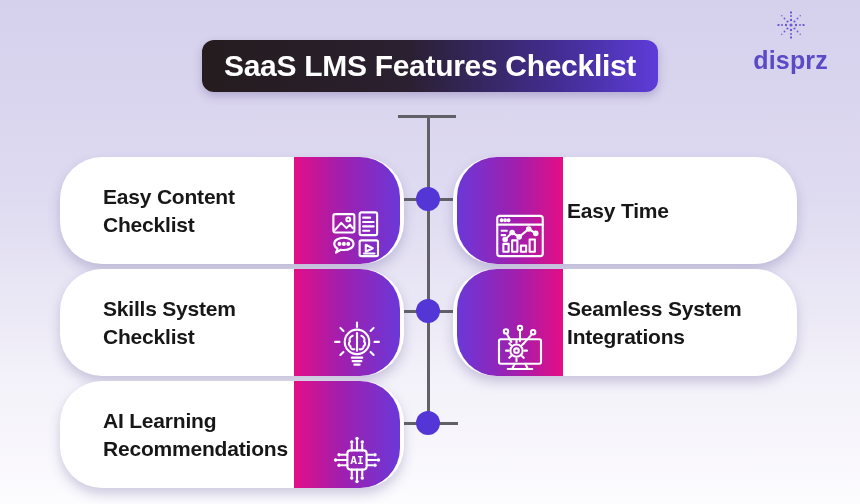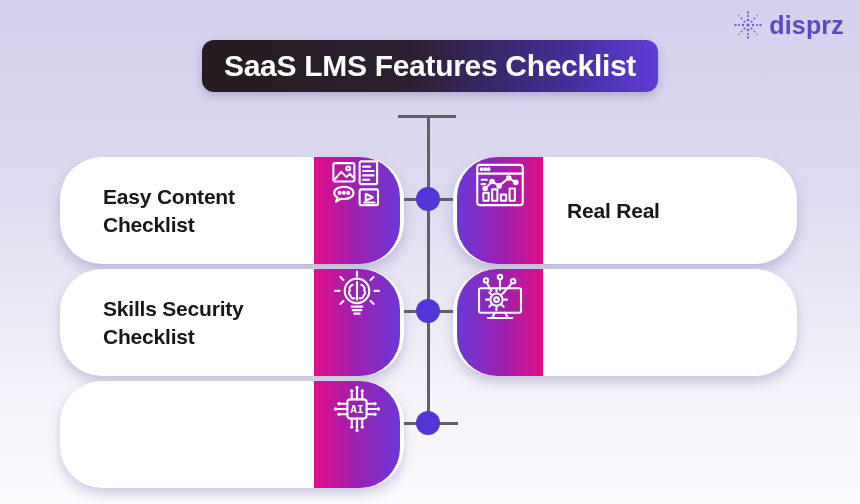--- a/index.html
+++ b/index.html
@@ -2,21 +2,21 @@
 <html><head>
 <meta charset="utf-8">
 <style>
   html,body{margin:0;padding:0;}
   body{font-family:"Liberation Sans",sans-serif;}
   .canvas{
     position:relative;width:860px;height:504px;overflow:hidden;
     background:linear-gradient(180deg,#d5d0ec 0%,#dfdbf1 40%,#f3f1f9 75%,#fcfbfe 100%);
   }
   
-  .logo{position:absolute;top:10px;right:16px;display:flex;align-items:center;gap:6px;}
+  .logo{position:absolute;top:10px;right:32px;display:flex;align-items:center;gap:6px;flex-direction:column;}
   .logo-icon svg{display:block;}
   .logo-name{font-size:25px;font-weight:700;color:#5b49c6;letter-spacing:.2px;}
   
   .title-banner{
     position:absolute;left:202px;top:40px;width:456px;height:52px;
     border-radius:12px;display:flex;align-items:center;justify-content:center;
     background:linear-gradient(90deg,#241c1e 0%,#2a2030 45%,#432d92 78%,#5d3cd8 100%);
     box-shadow:0 4px 10px rgba(60,40,120,.25);
   }
   .title-banner span{color:#ffffff;font-size:30px;font-weight:700;letter-spacing:-.3px;}
@@ -29,21 +29,21 @@
        background:#5435d6;z-index:3;}
   
   .card{
     position:absolute;width:344px;height:107px;background:#ffffff;border-radius:42px;
     box-shadow:0 6px 12px rgba(104,92,156,.30);z-index:2;display:flex;align-items:center;
   }
   .card.left{left:60px;}
   .card.right{left:453px;}
   .r1{top:157px;} .r2{top:269px;} .r3{top:381px;}
   .tile{
-    position:absolute;top:0;bottom:0;width:86px;display:flex;align-items:flex-start;justify-content:center;
+    position:absolute;top:0;bottom:0;width:86px;display:flex;align-items:flex-end;justify-content:center;padding-left:20px;
   }
   .card.left .tile{right:4px;border-radius:0 40px 40px 0;
     background:linear-gradient(90deg,#e30e86 0%,#a01fae 45%,#6a38d8 100%);}
   .card.right .tile{left:4px;border-radius:40px 0 0 40px;
     background:linear-gradient(90deg,#6a38d8 0%,#a01fae 55%,#e30e86 100%);}
   .tile svg{width:56px;height:56px;display:block;}
   .card-title{display:flex;flex-direction:column;font-size:21px;font-weight:700;
     color:#171717;line-height:1.3;letter-spacing:-.2px;}
   .card.left .card-title{margin-left:43px;}
   .card.right .card-title{margin-left:114px;}
@@ -141,27 +141,27 @@
      <path d="M15 36l8-8 8 5 11-9 8 5"></path>
      <circle cx="15" cy="36" r="2"></circle>
             <circle cx="23" cy="28" r="2"></circle>
             <circle cx="31" cy="33" r="2"></circle>
             <circle cx="42" cy="24" r="2"></circle>
             <circle cx="50" cy="29" r="2"></circle>
    </svg>
         </span>
     </div>
     <div class="card-title">
-      <span>Real Real</span>
+      <span>Easy Time</span>
     </div>
   </div>
 
   <div class="card left r2">
     <div class="card-title">
-      <span>Skills Security</span>
+      <span>Skills System</span>
       <span>Checklist</span>
     </div>
     <div class="tile">
       <span>
           <svg viewBox="0 0 64 64" fill="none" stroke="#fff" stroke-width="2.4" stroke-linecap="round" stroke-linejoin="round">
      <circle cx="32" cy="25" r="14"></circle>
      <path d="M32 15v20"></path>
      <path d="M27 18c-3 1-4.5 4-3 6.5-2 1.5-1.5 4.5.5 5.5-.3 2.5 2 4 4.5 3.5"></path>
      <path d="M37 18c3 1 4.5 4 3 6.5 2 1.5 1.5 4.5-.5 5.5.3 2.5-2 4-4.5 3.5"></path>
      <path d="M26 43h12M27 47h10M29 51h6"></path>
@@ -182,23 +182,31 @@
      <path d="M28 26v-3M28 44v3M19 35h-3M37 35h3M22 29l-2.2-2.2M34 29l2.2-2.2M22 41l-2.2 2.2M34 41l2.2 2.2"></path>
      <path d="M22 25l-5-9"></path>
             <circle cx="16" cy="13" r="2.5"></circle>
      <path d="M32 24V12"></path>
             <circle cx="32" cy="9" r="2.5"></circle>
      <path d="M36 27l9-10"></path>
             <circle cx="47" cy="14" r="2.5"></circle>
    </svg>
         </span>
     </div>
+    <div class="card-title">
+      <span>Seamless System</span>
+      <span>Integrations</span>
+    </div>
   </div>
 
   <div class="card left r3">
+    <div class="card-title">
+      <span>AI Learning</span>
+      <span>Recommendations</span>
+    </div>
     <div class="tile">
       <span>
           <svg viewBox="0 0 64 64" fill="none" stroke="#fff" stroke-width="2.4" stroke-linecap="round" stroke-linejoin="round">
      <rect x="21" y="21" width="22" height="22" rx="3.5"></rect>
      <text x="32" y="37" text-anchor="middle" font-size="13" font-weight="bold" font-family="'DejaVu Sans Mono',monospace" fill="#fff" stroke="none">AI</text>
      <path d="M26 21v-7M32 21V10M38 21v-7"></path>
      <circle cx="26" cy="11.5" r="2" fill="#fff" stroke="none"></circle>
             <circle cx="32" cy="7.5" r="2" fill="#fff" stroke="none"></circle>
             <circle cx="38" cy="11.5" r="2" fill="#fff" stroke="none"></circle>
      <path d="M26 43v7M32 43v11M38 43v7"></path>

